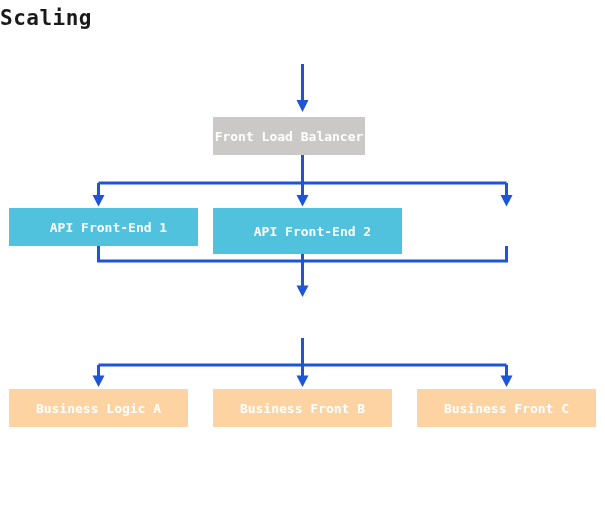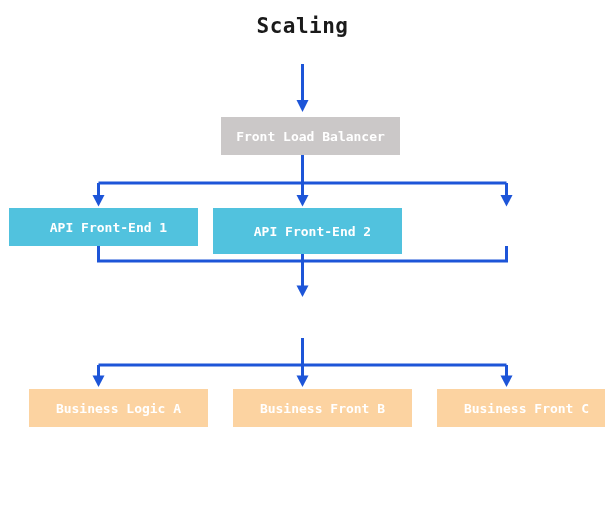--- a/index.html
+++ b/index.html
@@ -6,22 +6,22 @@
   .canvas{
     position:relative;
     width:605px;height:506px;
     background:#ffffff;
     overflow:hidden;
     font-family:"DejaVu Sans Mono", monospace;
   }
   .title{
     position:absolute;
     left:0;right:0;top:6px;
-    margin:8px;
-    text-align:center;
+    margin:0;
+    text-align:left;
     font:bold 21px "DejaVu Sans Mono", monospace;
     letter-spacing:0.5px;
     color:var(--c-title_text,#1a1a1a);
   }
   .arrows{
     position:absolute;left:0;top:0;
     width:605px;height:506px;
   }
   .arrows path{
     fill:none;
@@ -36,21 +36,21 @@
     position:absolute;
     display:flex;
     align-items:center;
     justify-content:center;
     font:bold 13px "DejaVu Sans Mono", monospace;
     color:var(--c-box_text,#ffffff);
     white-space:nowrap;
   }
   .gray {background:var(--c-gray_box,#cbc8c8);}
   .cyan {background:var(--c-cyan_box,#51c2de);padding-left:10px;}
-  .peach{background:var(--c-peach_box,#fcd3a1);margin-left:20px;}
+  .peach{background:var(--c-peach_box,#fcd3a1);}
 </style>
 </head>
 <body>
 
 <div class="canvas">
 
   <h1 class="title">Scaling</h1>
 
   <svg class="arrows" width="605" height="506" viewBox="0 0 605 506">
 
@@ -64,21 +64,21 @@
 
     <path d="M98.5,246 V262.5 M506.5,246 V262.5 M98.5,261 H506.5 M302.5,246 V286"></path>
     <polygon points="296.5,285.5 308.5,285.5 302.5,297"></polygon>
 
     <path d="M302.5,338 V377 M98.5,365 H506.5 M98.5,365 V377 M506.5,365 V377"></path>
     <polygon points="92.5,375.5 104.5,375.5 98.5,387"></polygon>
     <polygon points="296.5,375.5 308.5,375.5 302.5,387"></polygon>
     <polygon points="500.5,375.5 512.5,375.5 506.5,387"></polygon>
   </svg>
 
-  <div class="node gray" style="left:221px;top:117px;width:179px;height:38px">
+  <div class="node gray" style="left:213px;top:117px;width:152px;height:38px">
     <span>Front Load Balancer</span>
   </div>
 
   <div class="node cyan" style="left:9px;top:208px;width:179px;height:38px">
     <span>API Front-End 1</span>
   </div>
   <div class="node cyan" style="left:213px;top:208px;width:179px;height:46px">
     <span>API Front-End 2</span>
   </div>
 

